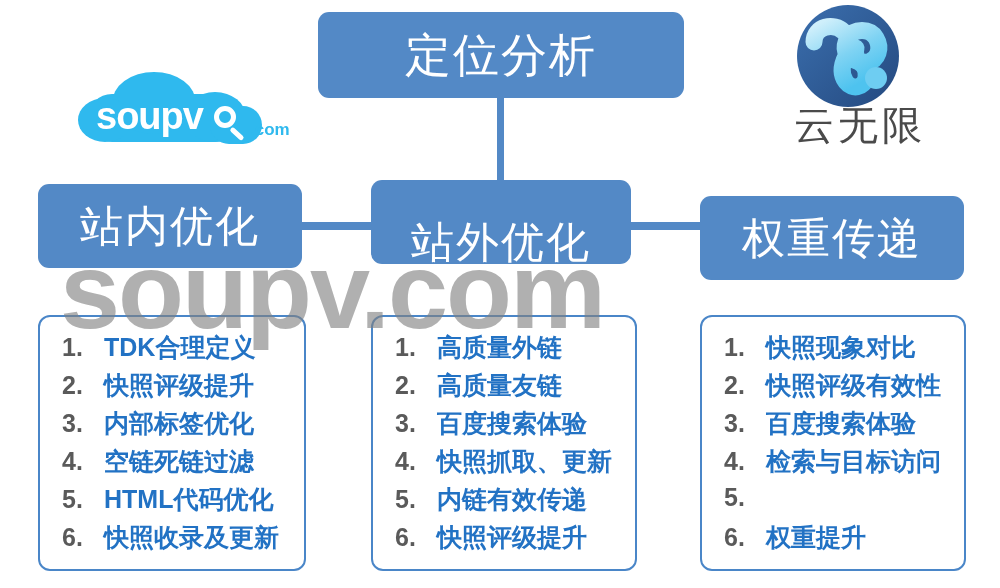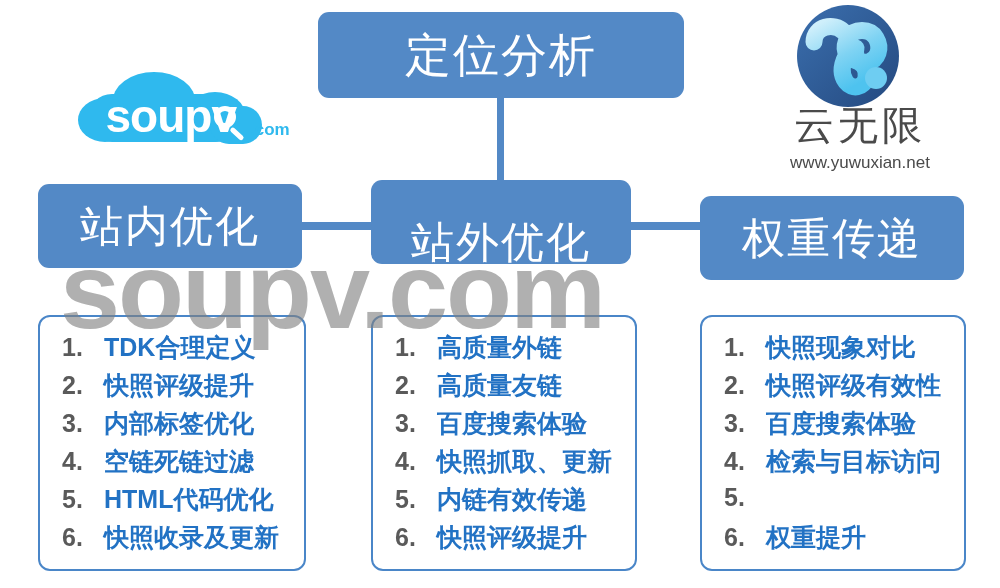--- a/index.html
+++ b/index.html
@@ -61,23 +61,22 @@
   
   #logo-soupv{position:absolute;z-index:6;left:60px;top:58px;width:228px;height:92px;}
   .cloud{position:absolute;background:#2fb9ee;border-radius:50%;}
   .cl1{left:28px;top:36px;width:150px;height:48px;border-radius:26px;}
   .cl2{left:52px;top:14px;width:84px;height:62px;}
   .cl3{left:18px;top:40px;width:54px;height:44px;}
   .cl4{left:124px;top:34px;width:62px;height:50px;}
   .cl5{left:150px;top:48px;width:52px;height:38px;border-radius:22px;}
   #soupv-text{
     position:absolute;left:36px;top:36px;width:140px;height:44px;z-index:2;
-    color:#ffffff;font-size:46px;font-weight:bold;line-height:44px;
+    color:#ffffff;font-size:38px;font-weight:bold;line-height:44px;
     letter-spacing:-1px;
-    text-align:right;
   }
   #magnifier{position:absolute;left:150px;top:46px;width:42px;height:42px;z-index:3;}
   #mag-ring{position:absolute;left:4px;top:2px;width:22px;height:22px;
             border:5px solid #ffffff;border-radius:50%;box-sizing:border-box;}
   #mag-handle{position:absolute;left:21px;top:22px;width:16px;height:5px;
               background:#ffffff;transform:rotate(42deg);transform-origin:left center;
               border-radius:3px;}
   #soupv-com{position:absolute;left:190px;top:62px;z-index:3;
              color:#2fb9ee;font-size:17px;font-weight:bold;letter-spacing:0px;}
 
@@ -223,16 +222,15 @@
       </defs>
       <circle cx="52" cy="52" r="51" fill="url(#gDark)"></circle>
       <path d="M18 38 C18 22 38 18 48 28 C54 34 54 44 50 52
                C46 60 44 70 50 78 C56 86 68 84 70 74
                C72 64 66 58 58 56 C50 54 46 44 52 34
                C58 24 74 24 80 34 C86 44 82 56 72 58
                C62 60 58 52 60 44" fill="none" stroke="url(#gLite)" stroke-width="17" stroke-linecap="round" stroke-linejoin="round"></path>
       <circle cx="80" cy="74" r="11" fill="#6ecdf2"></circle>
     </svg>
     <div id="yw-cn">云无限</div>
-    <div id="yw-url">www.yuwuxian.net</div>
   </div>
 
 </div>
 
 </body></html>

